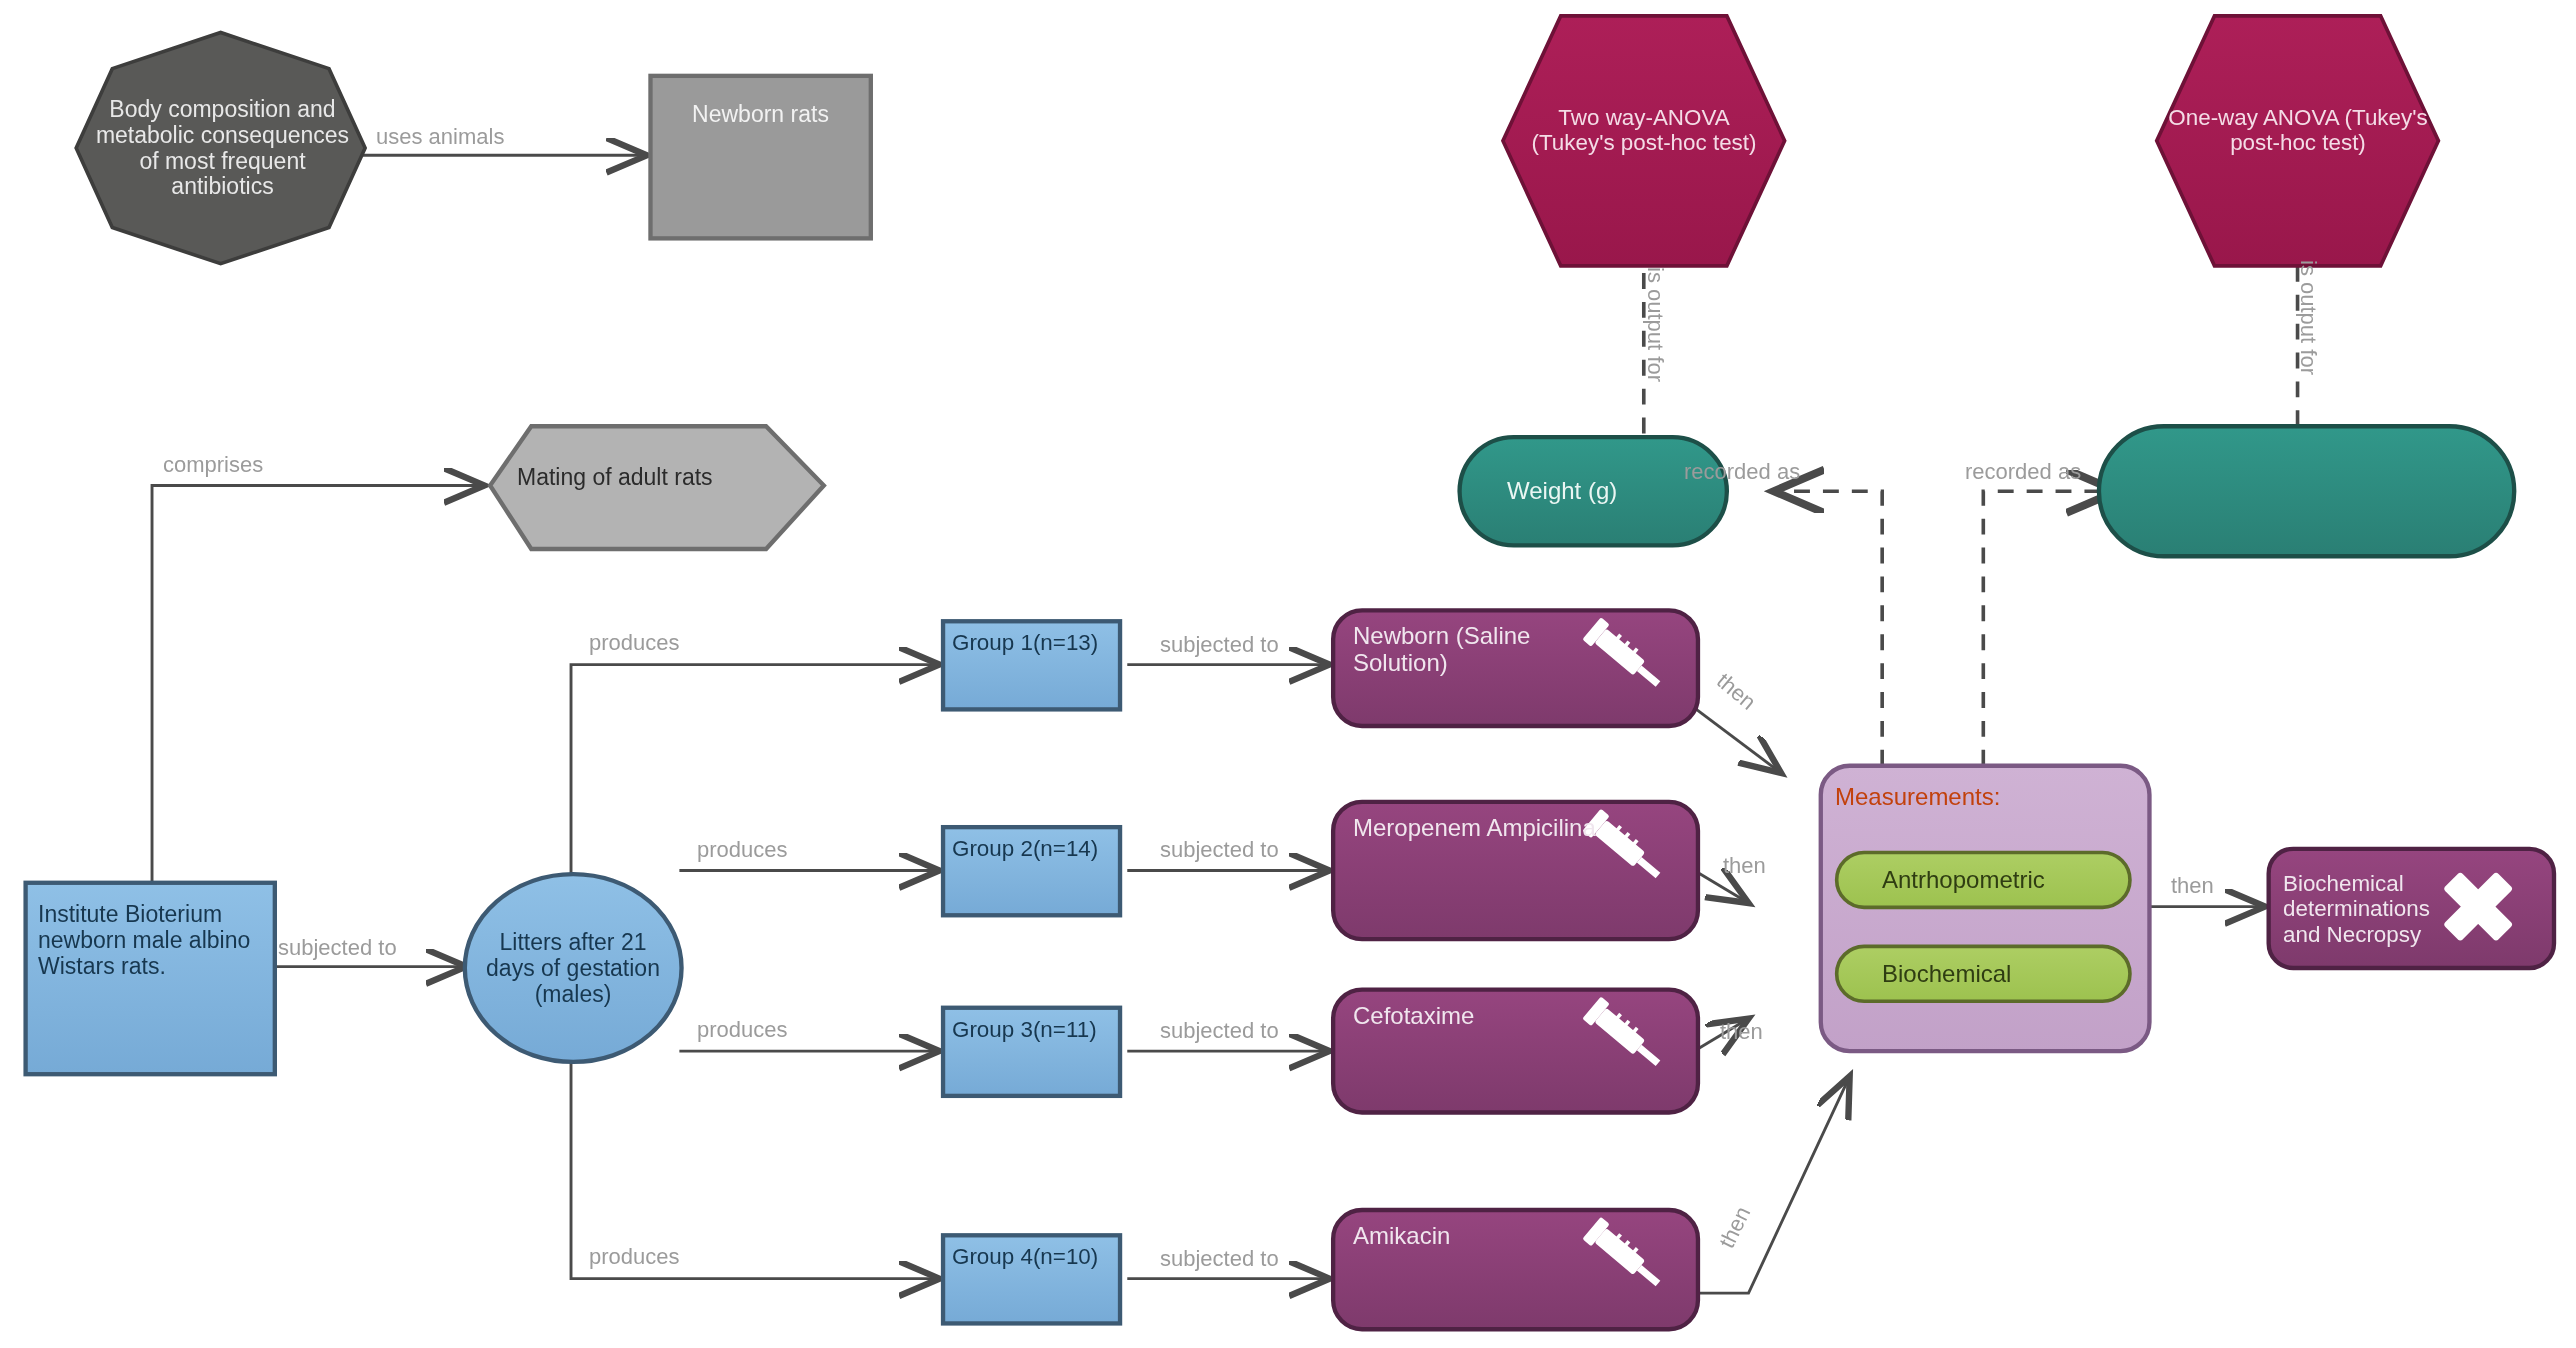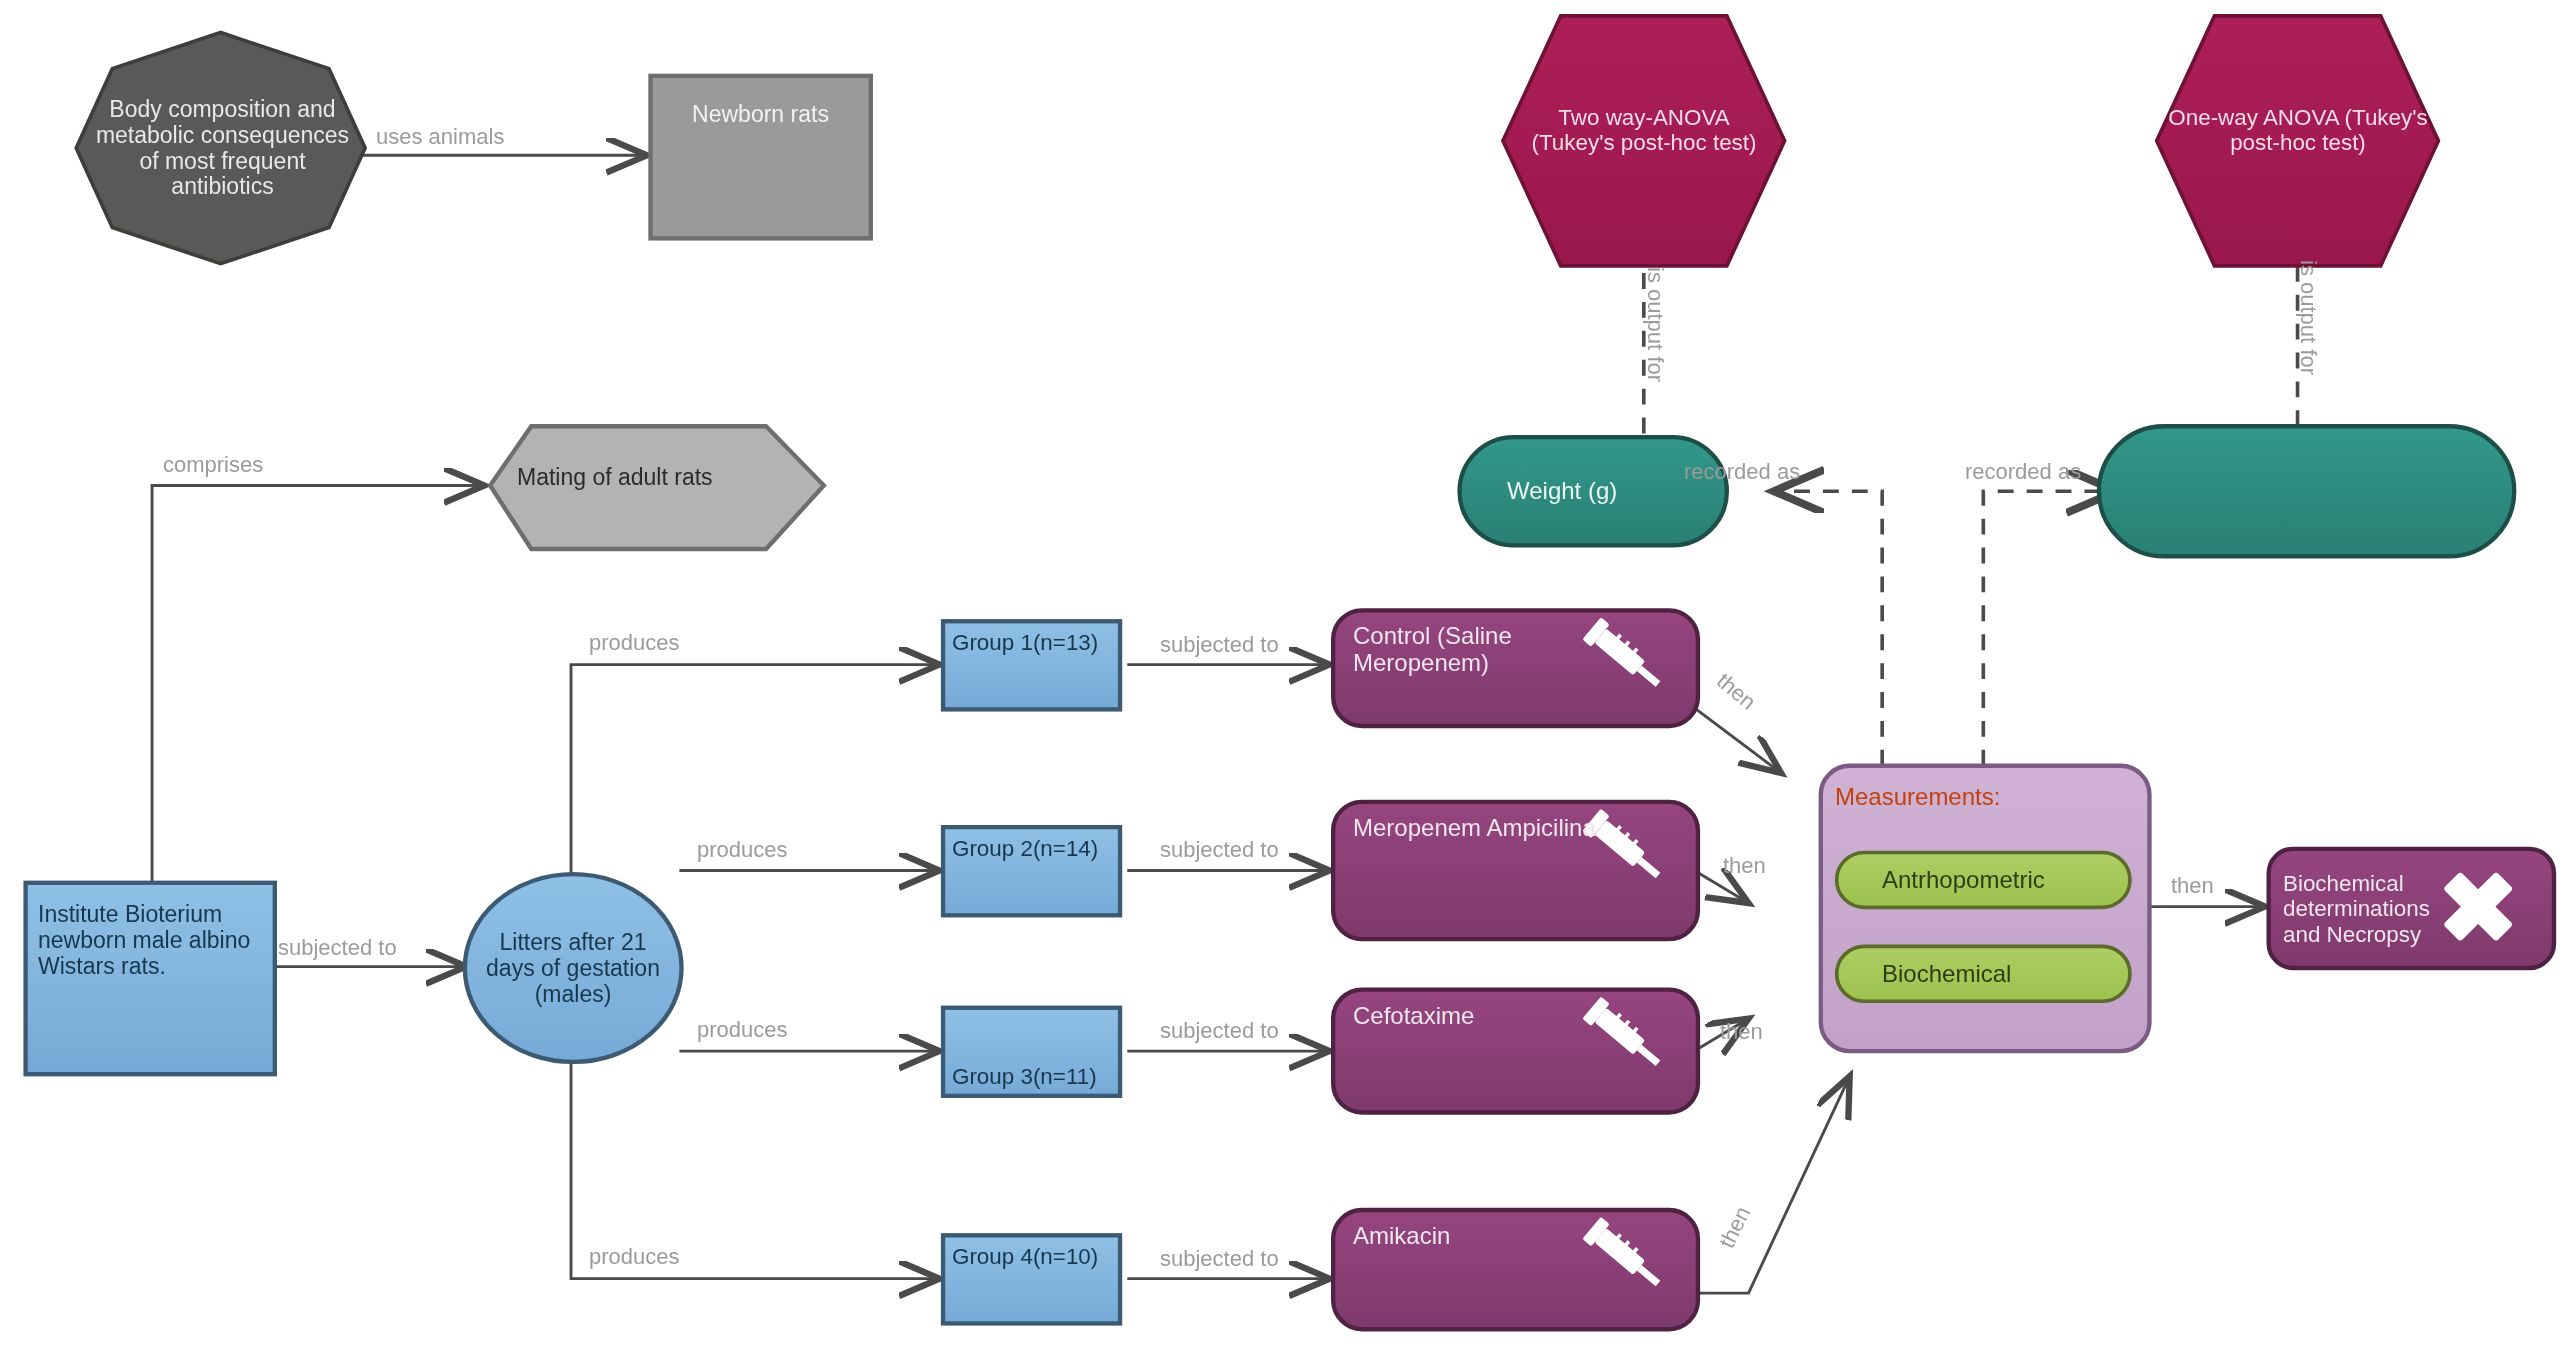--- a/index.html
+++ b/index.html
@@ -178,32 +178,32 @@
   <div class="nodetext" style="left:952px;top:630px;width:163px;height:72px;color:#17374f;font-size:22.4px;justify-content:flex-start;text-align:left;align-items:flex-start;">
       <span>Group 1</span>
       <br>
       <span>(n=13)</span>
     </div>
   <div class="nodetext" style="left:952px;top:836px;width:163px;height:72px;color:#17374f;font-size:22.4px;justify-content:flex-start;text-align:left;align-items:flex-start;">
       <span>Group 2</span>
       <br>
       <span>(n=14)</span>
     </div>
-  <div class="nodetext" style="left:952px;top:1017px;width:163px;height:72px;color:#17374f;font-size:22.4px;justify-content:flex-start;text-align:left;align-items:flex-start;margin-top:47px;">
+  <div class="nodetext" style="left:952px;top:1017px;width:163px;height:72px;color:#17374f;font-size:22.4px;justify-content:flex-start;text-align:left;align-items:flex-start;">
       <span>Group 3</span>
       <br>
       <span>(n=11)</span>
     </div>
   <div class="nodetext" style="left:952px;top:1244px;width:163px;height:72px;color:#17374f;font-size:22.4px;justify-content:flex-start;text-align:right;align-items:flex-start;">
       <span>Group 4</span>
       <br>
       <span>(n=10)</span>
     </div>
 
-  <div class="nodetext" style="left:1353px;top:623px;width:238px;height:72px;color:#f0e6ee;font-size:24px;justify-content:flex-start;text-align:left;align-items:flex-start;">Control (Saline Meropenem)</div>
+  <div class="nodetext" style="left:1353px;top:623px;width:238px;height:72px;color:#f0e6ee;font-size:24px;justify-content:flex-start;text-align:left;align-items:flex-start;">Newborn (Saline Solution)</div>
   <div class="nodetext" style="left:1353px;top:815px;width:260px;height:43px;color:#f0e6ee;font-size:24px;justify-content:flex-start;text-align:left;align-items:flex-start;">Meropenem Ampicilina</div>
   <div class="nodetext" style="left:1353px;top:1003px;width:238px;height:43px;color:#f0e6ee;font-size:24px;justify-content:flex-start;text-align:left;align-items:flex-start;">Cefotaxime</div>
   <div class="nodetext" style="left:1353px;top:1223px;width:238px;height:43px;color:#f0e6ee;font-size:24px;justify-content:flex-start;text-align:left;align-items:flex-start;">Amikacin</div>
 
   <div class="nodetext" style="left:1835px;top:780px;width:289px;height:35px;color:#c2410c;font-size:24px;justify-content:flex-start;text-align:left;">Measurements:</div>
   <div class="nodetext" style="left:1882px;top:863px;width:224px;height:35px;color:#2f3d12;font-size:24px;justify-content:flex-start;text-align:left;">Antrhopometric</div>
   <div class="nodetext" style="left:1882px;top:957px;width:224px;height:35px;color:#2f3d12;font-size:24px;justify-content:flex-start;text-align:left;">Biochemical</div>
 
   <div class="nodetext" style="left:2283px;top:860px;width:166px;height:98px;color:#f0e6ee;font-size:22.4px;justify-content:flex-start;text-align:left;">Biochemical determinations and Necropsy</div>
 

